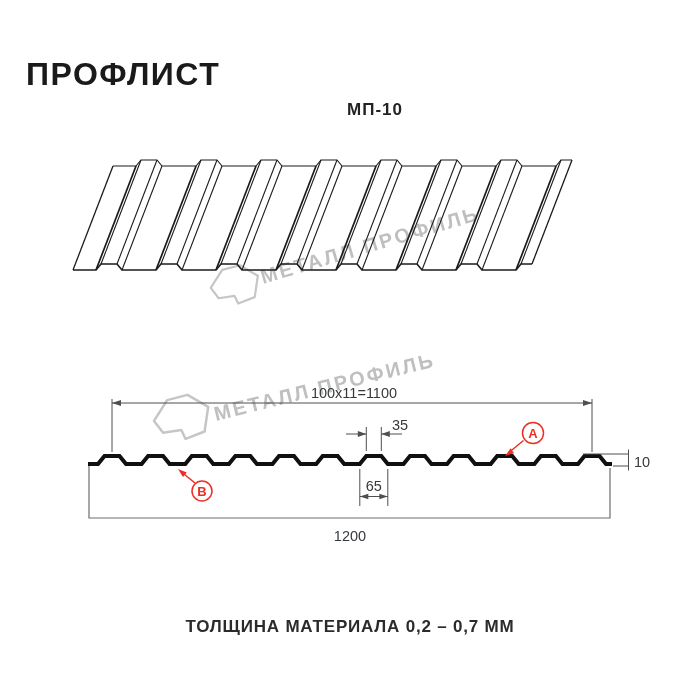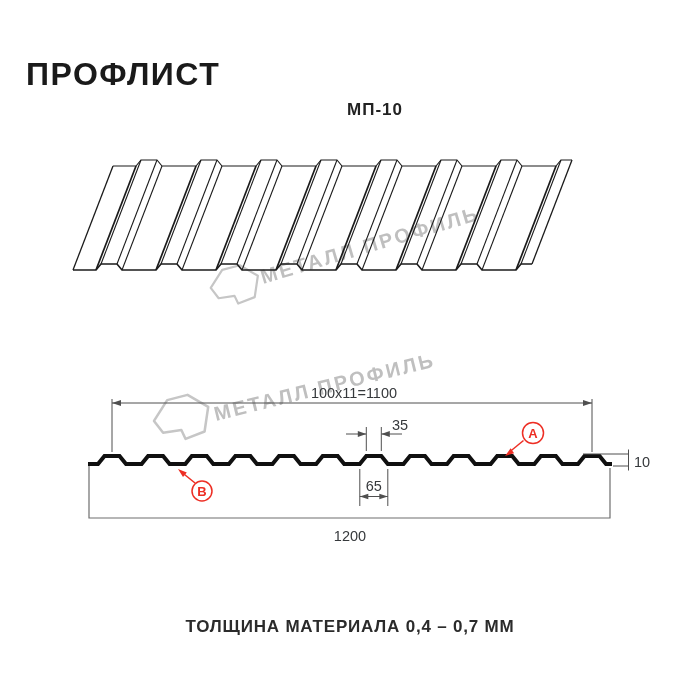--- a/index.html
+++ b/index.html
@@ -141,14 +141,14 @@
 
       <g>
         <circle class="red" cx="202" cy="491" r="10"></circle>
         <text class="redtxt" x="202" y="495.6" text-anchor="middle">B</text>
         <line class="red" x1="195" y1="483" x2="184.5" y2="474.5"></line>
         <polygon class="redfill" points="178,469 186.8,472.4 183,477"></polygon>
       </g>
     </g>
   </svg>
 
-  <div class="caption">ТОЛЩИНА МАТЕРИАЛА 0,4 – 0,7 ММ</div>
+  <div class="caption">ТОЛЩИНА МАТЕРИАЛА 0,2 – 0,7 ММ</div>
 </div>
 
 </body></html>

